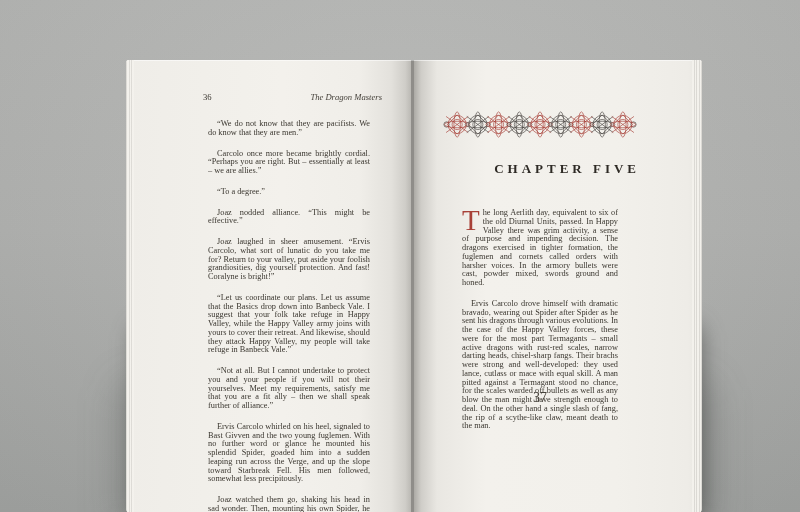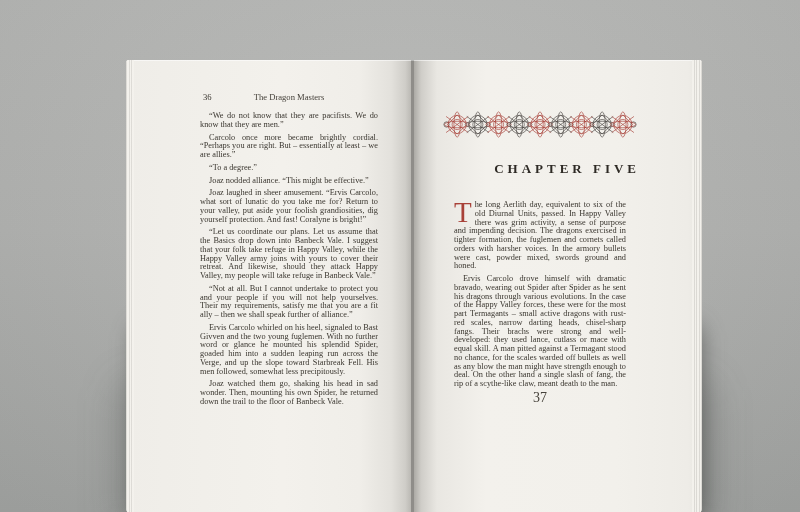--- a/index.html
+++ b/index.html
@@ -32,25 +32,25 @@
   }
   .gutter{position:absolute;left:284px;top:1px;bottom:2px;width:5px;background:#8f8d89;z-index:1;}
   .fore-edge{position:absolute;top:0;bottom:0;z-index:2;pointer-events:none;}
   .fore-edge.left-edge{left:0;width:8px;border-radius:3px 0 0 7px;
     background:repeating-linear-gradient(90deg,#dbd9d4 0px,#dbd9d4 1px,#f4f2ed 1px,#f4f2ed 2.6px);opacity:.9;}
   .fore-edge.right-edge{right:0;width:10px;border-radius:0 3px 7px 0;
     background:repeating-linear-gradient(90deg,#f4f2ed 0px,#f4f2ed 1.6px,#d9d7d2 1.6px,#d9d7d2 2.6px);opacity:.9;}
   .page-content{position:absolute;color:#39352e;}
   .left-header{top:32px;left:70px;width:186px;font-size:8.6px;line-height:10px;}
   .folio-left{position:absolute;left:7px;top:0;}
-  .running-title{display:block;text-align:center;color:#45413a;}
+  .running-title{display:block;text-align:right;font-style:italic;color:#45413a;}
   .body-text{text-align:justify;font-size:8.3px;line-height:8.75px;color:#3a362f;}
   .left-body{top:48px;left:70px;width:186px;}
   .right-body{top:137px;left:36px;width:180px;}
-  .body-text p{margin:4px;text-indent:9px;}
+  .body-text p{margin:12px;text-indent:9px;}
   .body-text p.no-indent{text-indent:0;}
   .ornament-wrap{top:50px;left:29px;width:194px;height:29px;}
   .chapter-title{top:101px;left:26px;width:200px;text-align:right;
     font-size:13px;letter-spacing:4px;color:#2e2a25;font-weight:700;}
   .drop-cap{float:left;font-size:29px;line-height:23px;color:#a84138;
     padding:0 3px 0 0;margin-top:0px;font-weight:400;}
   .folio-right{top:330px;left:36px;width:180px;text-align:center;font-size:14px;color:#45413a;}
 </style>
 </head>
 <body>
@@ -68,21 +68,21 @@
       <span class="folio-left">36</span>
       <span class="running-title">The Dragon Masters</span>
     </div>
     <div class="page-content body-text left-body">
         <p>“We do not know that they are pacifists. We do know that they are men.”</p>
         <p>Carcolo once more became brightly cordial. “Perhaps you are right. But – essentially at least – we are allies.”</p>
         <p>“To a degree.”</p>
         <p>Joaz nodded alliance. “This might be effective.”</p>
         <p>Joaz laughed in sheer amusement. “Ervis Carcolo, what sort of lunatic do you take me for? Return to your valley, put aside your foolish grandiosities, dig yourself protection. And fast! Coralyne is bright!”</p>
         <p>“Let us coordinate our plans. Let us assume that the Basics drop down into Banbeck Vale. I suggest that your folk take refuge in Happy Valley, while the Happy Valley army joins with yours to cover their retreat. And likewise, should they attack Happy Valley, my people will take refuge in Banbeck Vale.”</p>
-        <p>“Not at all. But I cannot undertake to protect you and your people if you will not help yourselves. Their my requirements, satisfy me that you are a fit ally – then we shall speak further of alliance.”</p>
+        <p>“Not at all. But I cannot undertake to protect you and your people if you will not their yourselves. Meet my requirements, satisfy me that you are a fit ally – then we shall speak further of alliance.”</p>
         <p>Ervis Carcolo whirled on his heel, signaled to Bast Givven and the two young fuglemen. With no further word or glance he mounted his splendid Spider, goaded him into a sudden leaping run across the Verge, and up the slope toward Starbreak Fell. His men followed, somewhat less precipitously.</p>
         <p>Joaz watched them go, shaking his head in sad wonder. Then, mounting his own Spider, he returned down the trail to the floor of Banbeck Vale.</p>
       </div>
   </div>
 
   <div class="page right">
     <div class="fore-edge right-edge"></div>
 
     <div class="page-content ornament-wrap">
       <svg width="194" height="29" viewBox="0 0 192 28" xmlns="http://www.w3.org/2000/svg">

